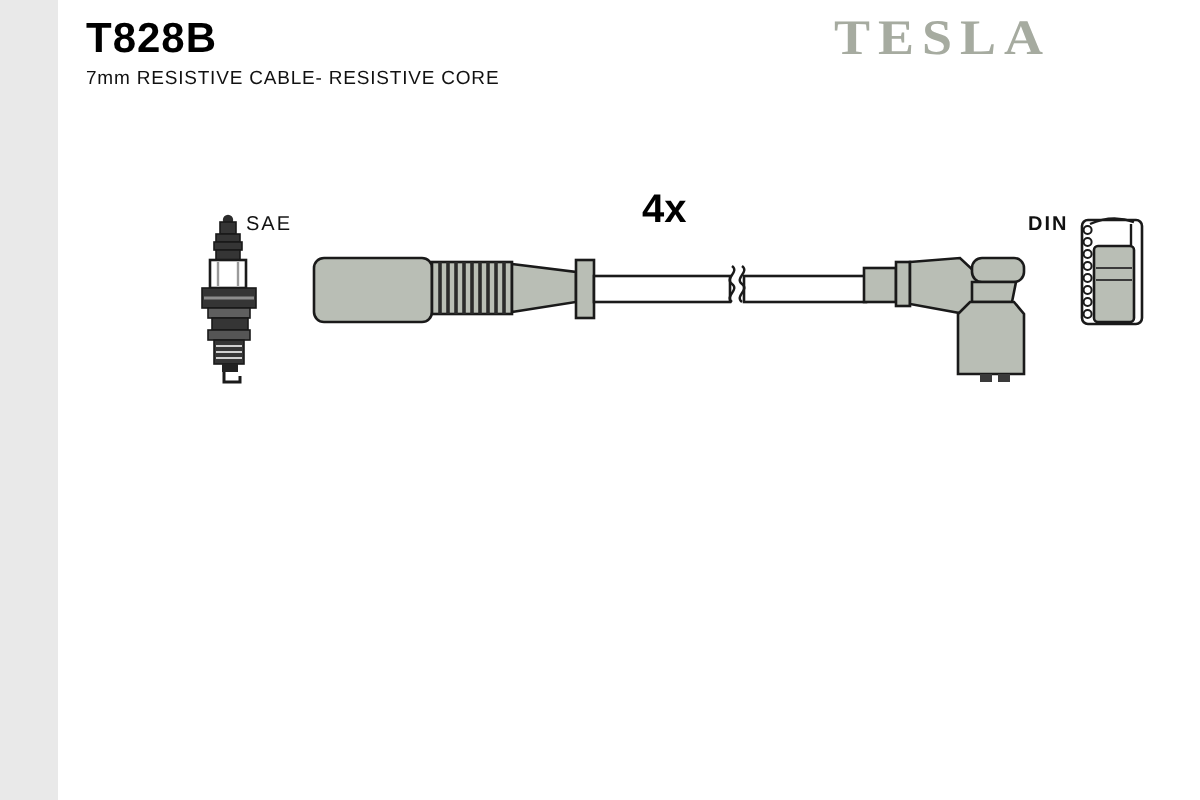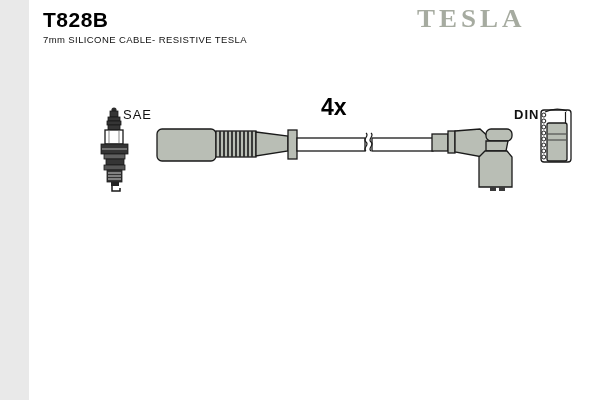--- a/index.html
+++ b/index.html
@@ -30,41 +30,41 @@
   }
   .brand-logo{
     position:absolute;left:388px;top:5px;
     font-family:"Liberation Serif", serif;
     font-size:27px;font-weight:700;letter-spacing:4px;
     color:var(--brand-logo);
     transform:scaleY(.92);transform-origin:left top;
   }
   .qty-label{
     position:absolute;left:292px;top:94px;
-    font-size:23px;font-weight:700;
+    font-size:20px;font-weight:700;
   }
   .std-label{
     position:absolute;
-    font-size:13px;letter-spacing:1px;color:#111;
+    font-size:10px;letter-spacing:1px;color:#111;
   }
   .std-label.sae{left:94px;top:107px;}
   .std-label.din{left:485px;top:107px;font-weight:bold;}
   svg.diagram{position:absolute;left:0;top:0;}
   .gfill{fill:var(--illustration-fill);stroke:var(--outline);stroke-width:1.3;}
   .wfill{fill:#ffffff;stroke:var(--outline);stroke-width:1.3;}
   .dark{fill:#353535;stroke:var(--outline);stroke-width:.8;}
   .oline{stroke:var(--outline);fill:none;}
 </style>
 </head>
 <body>
 
 <div class="page">
 
   <div class="part-number">T828B</div>
-  <div class="subtitle">7mm SILICONE CABLE- RESISTIVE TESLA</div>
+  <div class="subtitle">7mm RESISTIVE CABLE- RESISTIVE CORE</div>
   <div class="brand-logo">TESLA</div>
 
   <div class="qty-label">4x</div>
   <div class="std-label sae">SAE</div>
   <div class="std-label din">DIN</div>
 
   <svg class="diagram" width="600" height="400" viewBox="0 0 600 400" xmlns="http://www.w3.org/2000/svg">
 
     <g>
       <circle cx="85" cy="110" r="2.6" fill="#2c2c2c"></circle>

